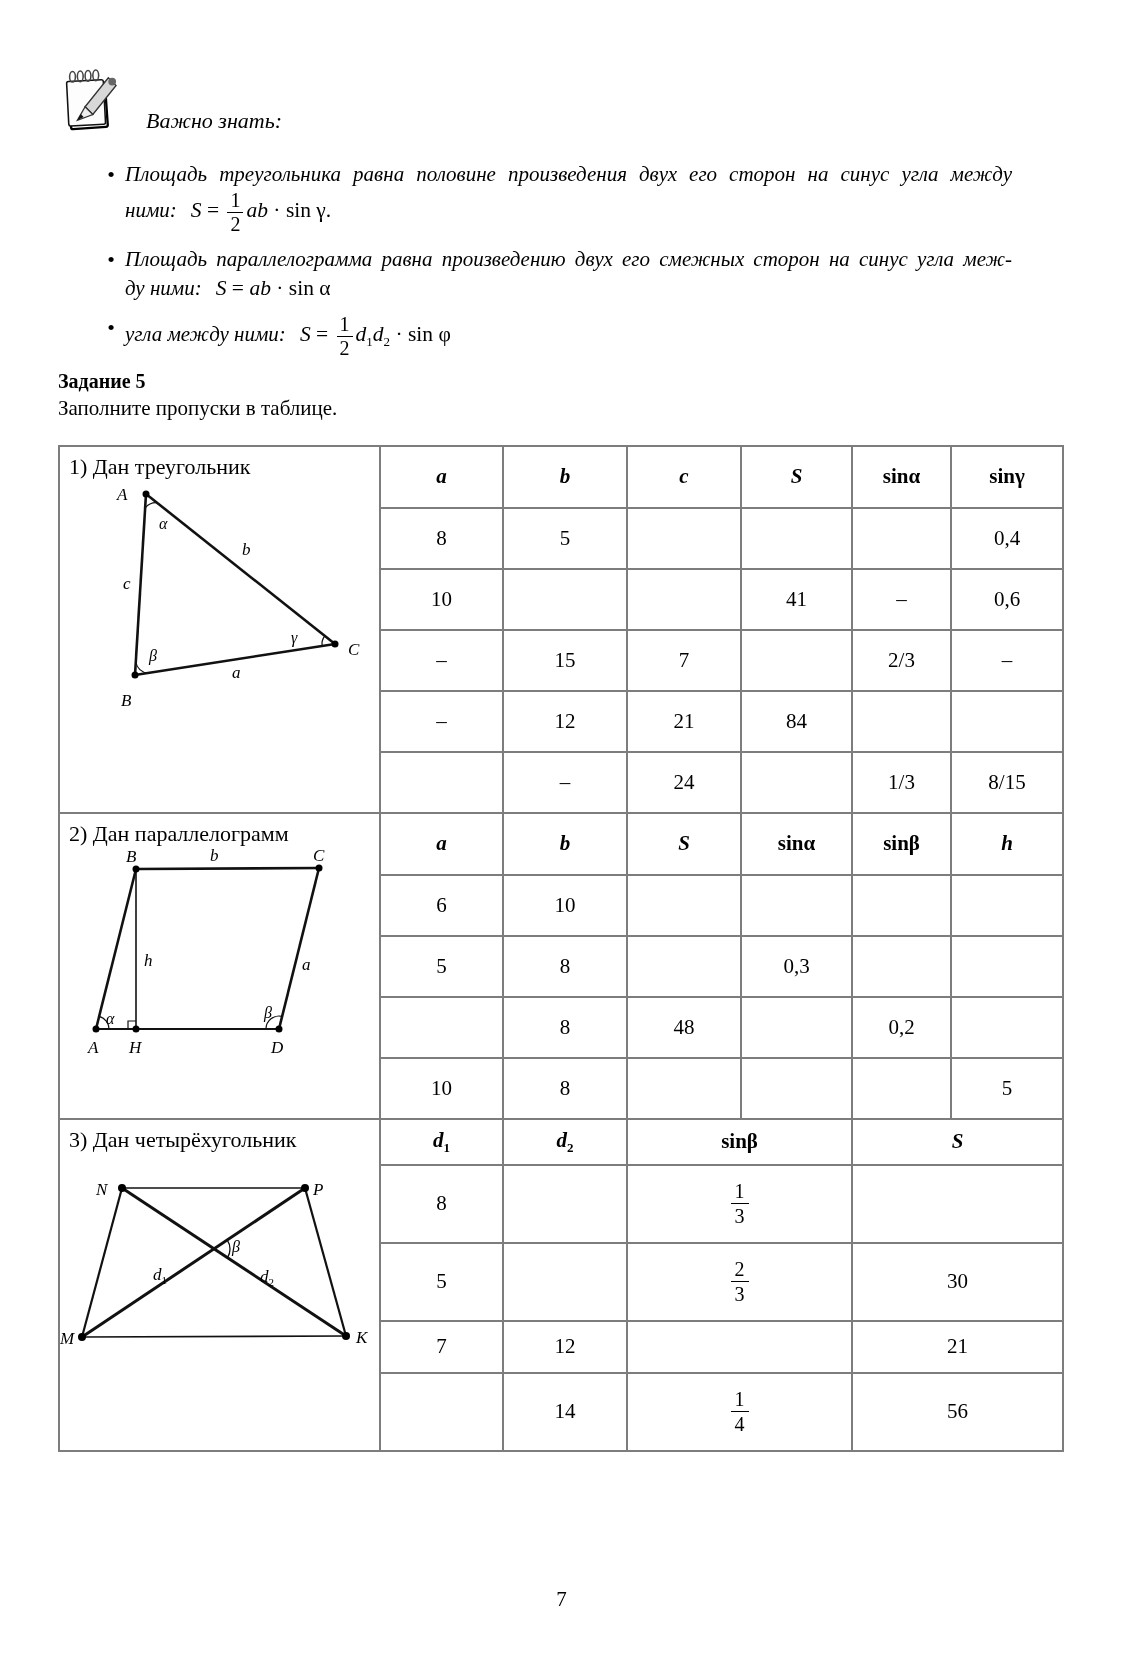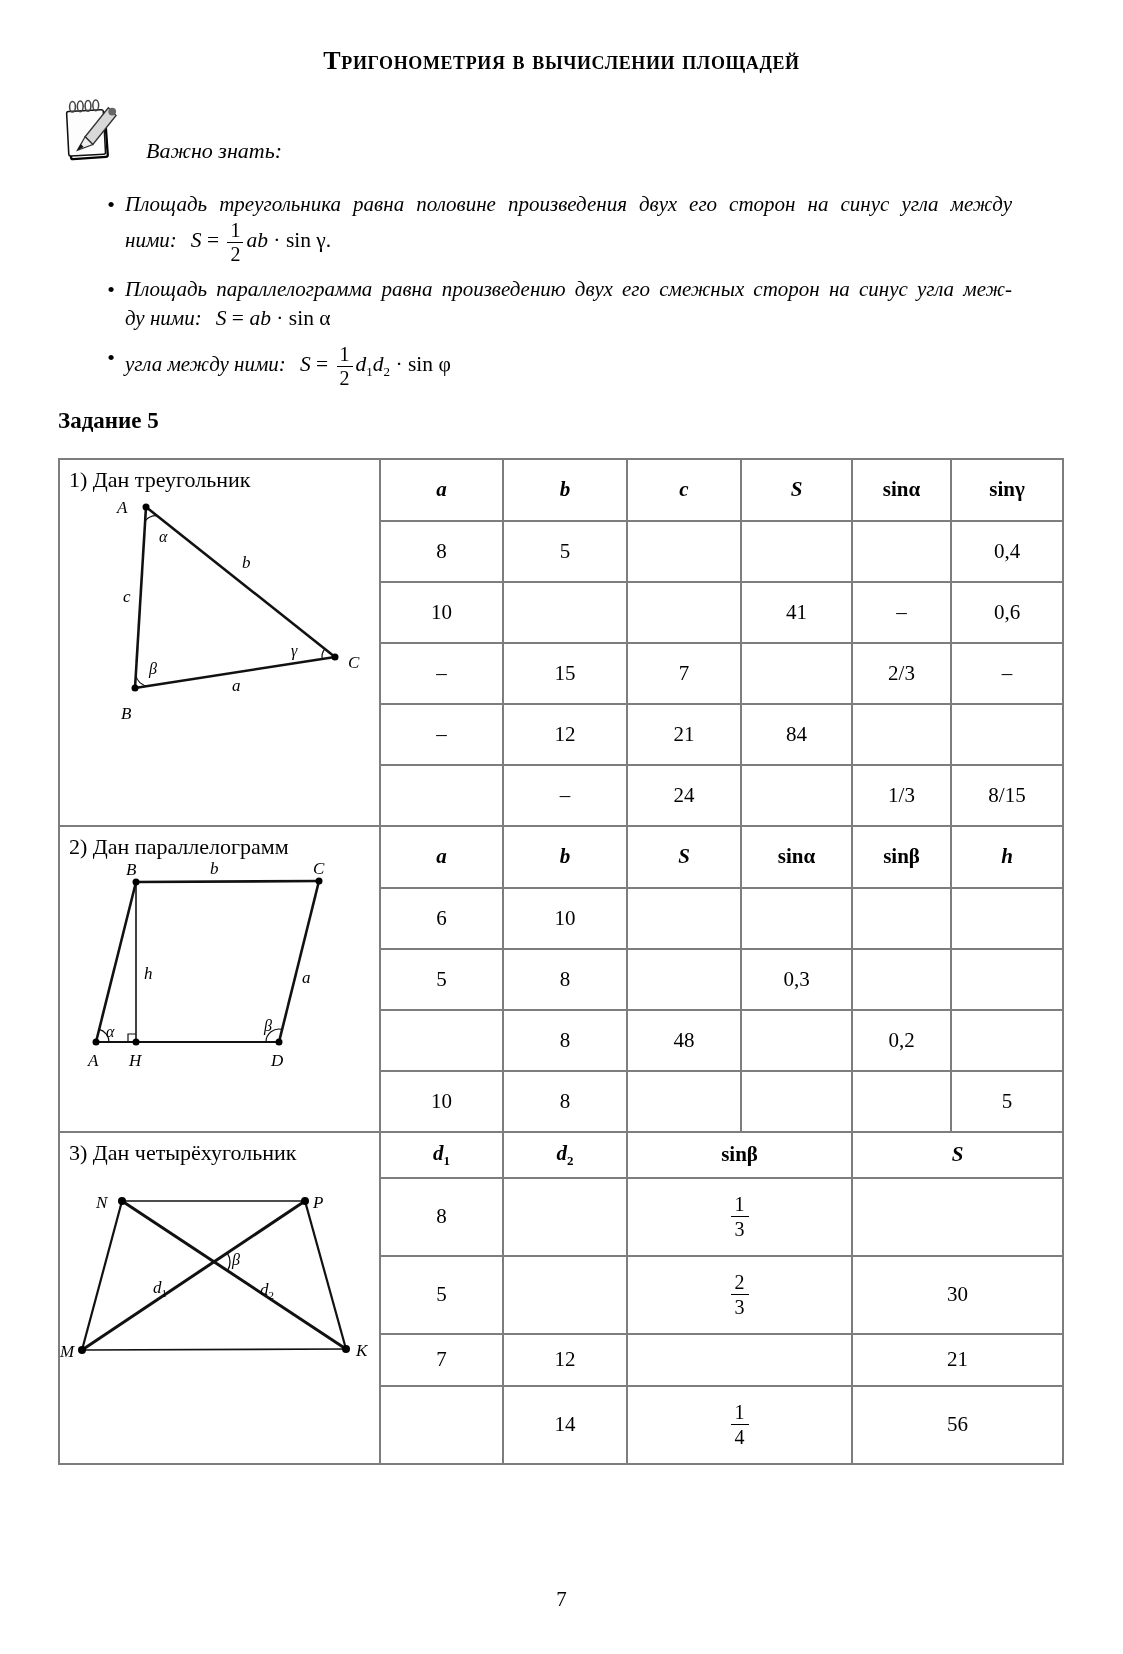--- a/index.html
+++ b/index.html
@@ -16,21 +16,21 @@
   ul.bullets li::before{content:"\2022";position:absolute;left:-18px;top:0;font-size:22px;}
   .line.justify{text-align:justify;text-align-last:justify;}
   .formula{font-style:normal;white-space:nowrap;margin-left:14px;font-size:21.5px;}
   .formula span{font-style:normal;}
   .formula .it{font-style:italic;}
   .formula .frac{display:inline-block;text-align:center;vertical-align:middle;margin:0 3px;font-style:normal;}
   .formula .frac .fn{display:block;border-bottom:1.4px solid #000;padding:0 3px;line-height:1.15;font-size:20px;}
   .formula .frac .fd{display:block;padding:0 3px;line-height:1.15;font-size:20px;}
   sub{font-size:13px;}
 
-  .task-label{font-size:23px;font-weight:bold;margin-top:18px;}
+  .task-label{font-size:20px;font-weight:bold;margin-top:10px;}
   .task-instr{font-size:21px;margin-top:3px;}
 
   table.grid{border-collapse:collapse;table-layout:fixed;width:1004px;margin-top:24px;border:1px solid #fca5a5;}
   table.grid td,table.grid th{border:2px solid #7d7d7d;padding:0;}
   th{font-size:21px;font-weight:bold;text-align:center;}
   th.var{font-style:italic;}
   th .hsub{font-style:normal;font-weight:bold;}
   td.val{text-align:center;font-size:21px;}
   td.label-cell{vertical-align:top;position:relative;}
   .caption{font-size:22px;padding:7px 0 0 9px;}
@@ -46,21 +46,20 @@
   .figsvg text{font-family:"Liberation Serif",serif;font-style:italic;font-size:17px;}
   .figsvg text.gk{font-size:16px;}
 
   .page-num{position:absolute;left:0;right:0;bottom:42px;text-align:center;font-size:21px;}
 </style>
 </head>
 <body>
 
 <div class="content">
 
-  <h1 class="title">Тригонометрия в вычислении площадей</h1>
 
   <div class="note-row">
     <svg width="60" height="72" viewBox="0 0 62 70">
       <rect x="12" y="18" width="38" height="46" rx="2" fill="#fff" stroke="#000" stroke-width="2.4" transform="rotate(-4 31 41)"></rect>
       <rect x="10" y="15" width="38" height="46" rx="2" fill="#fdfdfd" stroke="#111" stroke-width="1.6" transform="rotate(-3 29 38)"></rect>
       <ellipse cx="15" cy="11" rx="3" ry="5.5" fill="none" stroke="#444" stroke-width="1.6"></ellipse>
       <ellipse cx="23" cy="10.5" rx="3" ry="5.5" fill="none" stroke="#444" stroke-width="1.6"></ellipse>
       <ellipse cx="31" cy="10" rx="3" ry="5.5" fill="none" stroke="#444" stroke-width="1.6"></ellipse>
       <ellipse cx="39" cy="9.5" rx="3" ry="5.5" fill="none" stroke="#444" stroke-width="1.6"></ellipse>
       <g>
@@ -81,20 +80,21 @@
     <li>
       <div class="line justify">Площадь параллелограмма равна произведению двух его смежных сторон на синус угла меж-</div>
       <div class="line"><span>ду ними:</span><span class="formula"><span class="it">S</span><span> = </span><span class="it">ab</span><span> · sin α</span></span></div>
     </li>
     <li>
       <div class="line"><span>угла между ними:</span><span class="formula"><span class="it">S</span><span> = </span><span class="frac"><span class="fn">1</span><span class="fd">2</span></span><span class="it">d</span><sub>1</sub><span class="it">d</span><sub>2</sub><span> · sin φ</span></span></div>
     </li>
   </ul>
 
   <div class="task-label">Задание 5</div>
+  <div class="task-instr">Заполните пропуски в таблице.</div>
 
   <table class="grid">
     <colgroup>
       <col style="width:321px">
         <col style="width:123px">
         <col style="width:124px">
         <col style="width:114px">
         <col style="width:111px">
         <col style="width:99px">
         <col style="width:112px">

